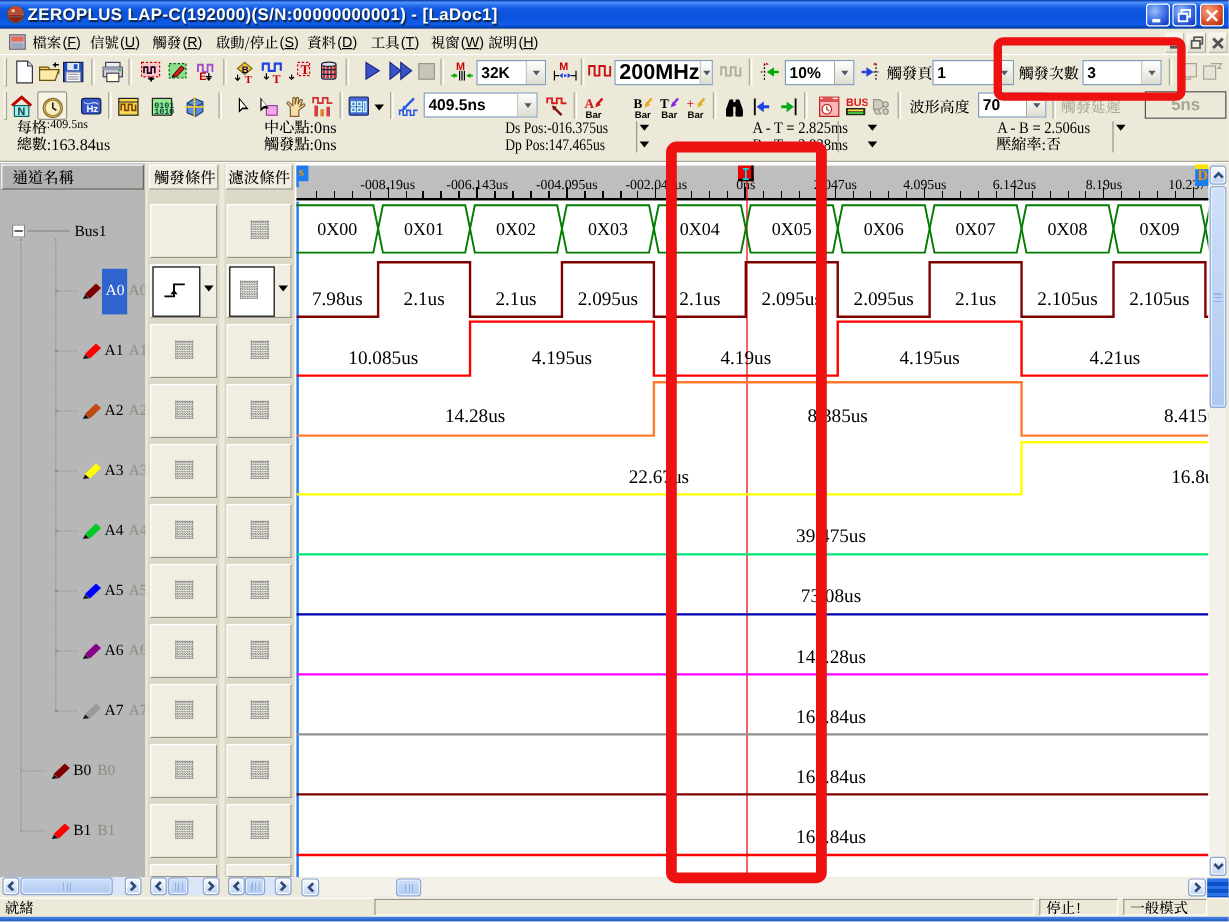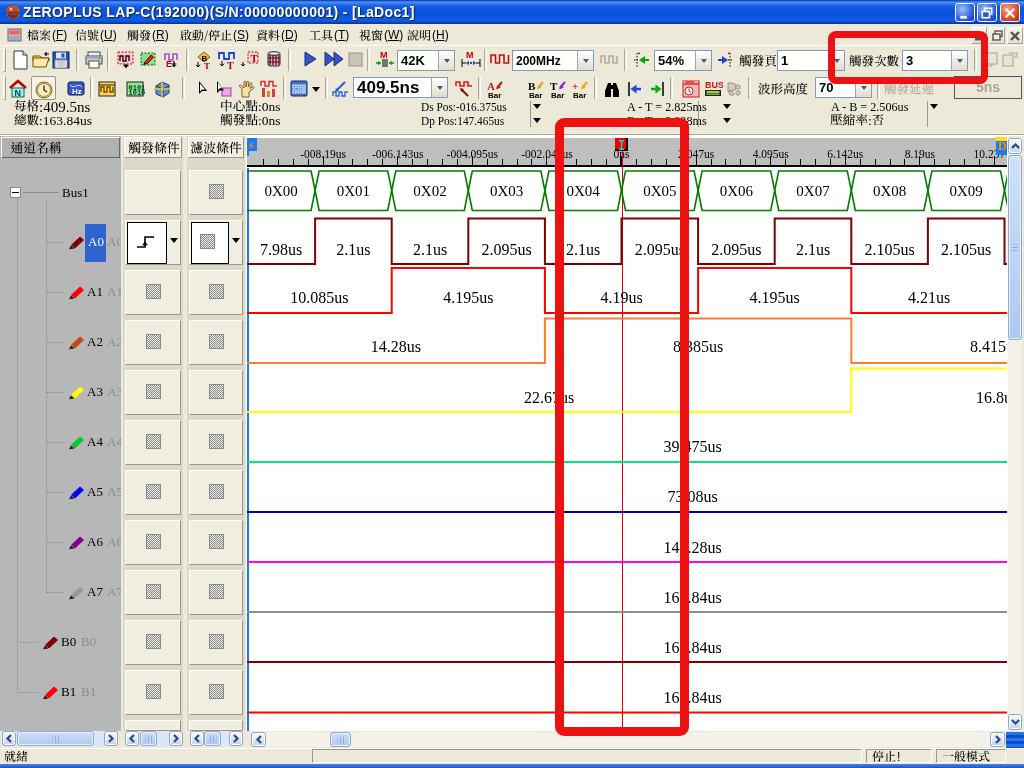--- a/index.html
+++ b/index.html
@@ -247,50 +247,50 @@
     <rect x="3" y="3" width="13" height="13" fill="#c8c5b8" stroke="#989585"></rect>
   </svg>
 <div class="a tsep" style="left:367px;top:49px;height:22px"></div>
 <svg class="a" style="left:375px;top:50px" width="20" height="20" viewBox="0 0 20 20">
     <text x="5" y="8" font-size="9" font-weight="bold" fill="#c00" font-family="Liberation Sans">M</text>
     <path d="M1 13h5m8 0h5" stroke="#0a0" stroke-width="1.4"></path>
     <path d="M6 13l-3-2.2v4.4zM14 13l3-2.2v4.4z" fill="#0a0"></path>
     <path d="M8 9v8M10 9v8M12 9v8" stroke="#000"></path>
   </svg>
 <div class="a combo" style="left:397px;top:50px;width:58px;height:21px">
-    <div class="tx" style="font-size:13px">42K</div>
+    <div class="tx" style="font-size:13px">32K</div>
     <div class="cbtn"></div>
   </div>
 <svg class="a" style="left:461px;top:50px" width="20" height="20" viewBox="0 0 20 20">
     <text x="5" y="8" font-size="9" font-weight="bold" fill="#c00" font-family="Liberation Sans">M</text>
     <path d="M1 13h4m10 0h4" stroke="#000"></path>
     <path d="M5 13l3-2.2v4.4zM15 13l-3-2.2v4.4z" fill="#2040e0"></path>
     <path d="M1 9v8M19 9v8" stroke="#000"></path>
     <path d="M9 13h2" stroke="#2040e0" stroke-width="2"></path>
   </svg>
 <div class="a tsep" style="left:484px;top:49px;height:22px"></div>
 <svg class="a" style="left:490px;top:50px" width="20" height="20" viewBox="0 0 20 20">
     <path d="M1 13V5h4.5v8h4V5H14v8h4.5V5" stroke="#c81010" fill="none" stroke-width="1.6"></path>
   </svg>
 <div class="a combo" style="left:512px;top:50px;width:82px;height:21px">
-    <div class="tx" style="font-size:12px">200MHz</div>
+    <div class="tx" style="font-size:18px">200MHz</div>
     <div class="cbtn"></div>
   </div>
 <svg class="a" style="left:600px;top:50px" width="20" height="20" viewBox="0 0 20 20">
     <path d="M1 13V6h4v7h4V6h4v7h4V6" stroke="#b0ad9e" fill="none" stroke-width="1.6"></path>
   </svg>
 <div class="a tsep" style="left:624px;top:49px;height:22px"></div>
 <svg class="a" style="left:631px;top:50px" width="20" height="20" viewBox="0 0 20 20">
     <path d="M14 6l-6 4 6 4z" fill="#0a0"></path>
     <path d="M14 10h4" stroke="#0a0" stroke-width="2"></path>
     <path d="M6 3v14M3 10h4" stroke="#000" stroke-dasharray="1.5 1.5"></path>
     <path d="M8 2l1.5 2h-3z" fill="#e00"></path>
   </svg>
 <div class="a combo" style="left:654px;top:50px;width:58px;height:21px">
-    <div class="tx" style="font-size:13px">54%</div>
+    <div class="tx" style="font-size:13px">10%</div>
     <div class="cbtn"></div>
   </div>
 <svg class="a" style="left:716px;top:50px" width="20" height="20" viewBox="0 0 20 20">
     <path d="M6 6l6 4-6 4z" fill="#2040e0"></path>
     <path d="M2 10h4" stroke="#2040e0" stroke-width="2"></path>
     <path d="M14 3v14M12 10h4" stroke="#000" stroke-dasharray="1.5 1.5"></path>
     <path d="M13 2l1.5 2h-3z" fill="#e00"></path>
   </svg>
 <svg class="a" style="left:739px;top:53.8px;" width="38" height="15" viewBox="0 -10.80 36.00 14.00" overflow="visible">
     <g fill="#000">
@@ -382,21 +382,21 @@
     <path d="M3 6h3v3h-3zM8 6h3v3H8zM3 11h3v3H3zM8 11h3v3H8zM13 6h2v8h-2z" fill="none" stroke="#cfe" stroke-width="1.2"></path>
   </svg>
 <div class="a dd" style="left:312px;top:87px"></div>
 <div class="a tsep" style="left:325px;top:77px;height:22px"></div>
 <svg class="a" style="left:331px;top:79px" width="20" height="20" viewBox="0 0 20 20">
     <path d="M14 3l-8 8" stroke="#2858e8" stroke-width="2"></path>
     <path d="M4 13l4-1-3-3z" fill="#2858e8"></path>
     <path d="M2 17v-4h3v4h3v-4h3v4h3v-4h3" stroke="#2858e8" fill="none" stroke-width="1.3"></path>
   </svg>
 <div class="a combo" style="left:353px;top:77px;width:95px;height:21px">
-    <div class="tx" style="font-size:17px">409.5ns</div>
+    <div class="tx" style="font-size:13px">409.5ns</div>
     <div class="cbtn"></div>
   </div>
 <svg class="a" style="left:454px;top:79px" width="20" height="20" viewBox="0 0 20 20">
     <path d="M2 7V3h4v4h4V3h4v4h4" stroke="#d82020" fill="none" stroke-width="1.6"></path>
     <path d="M14 17l-6-6" stroke="#801010" stroke-width="2"></path>
     <path d="M6 9l1 4 3-3z" fill="#801010"></path>
   </svg>
 <div class="a tsep" style="left:478px;top:77px;height:22px"></div>
 <svg class="a" style="left:486px;top:79px" width="20" height="20" viewBox="0 0 20 20">
     <text x="1" y="11" font-size="11" font-weight="bold" fill="#d01818" font-family="Liberation Serif">A</text>
@@ -480,21 +480,21 @@
       <use href="#u9072" x="36.0"></use>
     </g>
   </svg>
 <div class="a" style="left:954px;top:76px;width:68px;height:23px;border:1.5px solid #555;background:#ece9d8;color:#a8a494;font-weight:bold;font-size:14px;text-align:center;line-height:21px">5ns</div>
 <svg class="a" style="left:14px;top:98.8px;" width="25" height="15" viewBox="0 -10.80 24.00 14.00" overflow="visible">
     <g fill="#000">
       <use href="#u6BCF" x="0.0"></use>
       <use href="#u683C" x="12.0"></use>
     </g>
   </svg>
-<div class="a ser" style="left:39px;top:99px;font-size:15px;color:#000;white-space:nowrap">:409.5ns</div>
+<div class="a ser" style="left:39px;top:99px;font-size:10px;color:#000;white-space:nowrap">:409.5ns</div>
 <svg class="a" style="left:14px;top:112.8px;" width="25" height="15" viewBox="0 -10.80 24.00 14.00" overflow="visible">
     <g fill="#000">
       <use href="#u7E3D" x="0.0"></use>
       <use href="#u6578" x="12.0"></use>
     </g>
   </svg>
 <div class="a ser" style="left:39px;top:113px;font-size:13.5px;color:#000;white-space:nowrap">:163.84us</div>
 <svg class="a" style="left:220px;top:98.8px;" width="38" height="15" viewBox="0 -10.80 36.00 14.00" overflow="visible">
     <g fill="#000">
       <use href="#u4E2D" x="0.0"></use>

